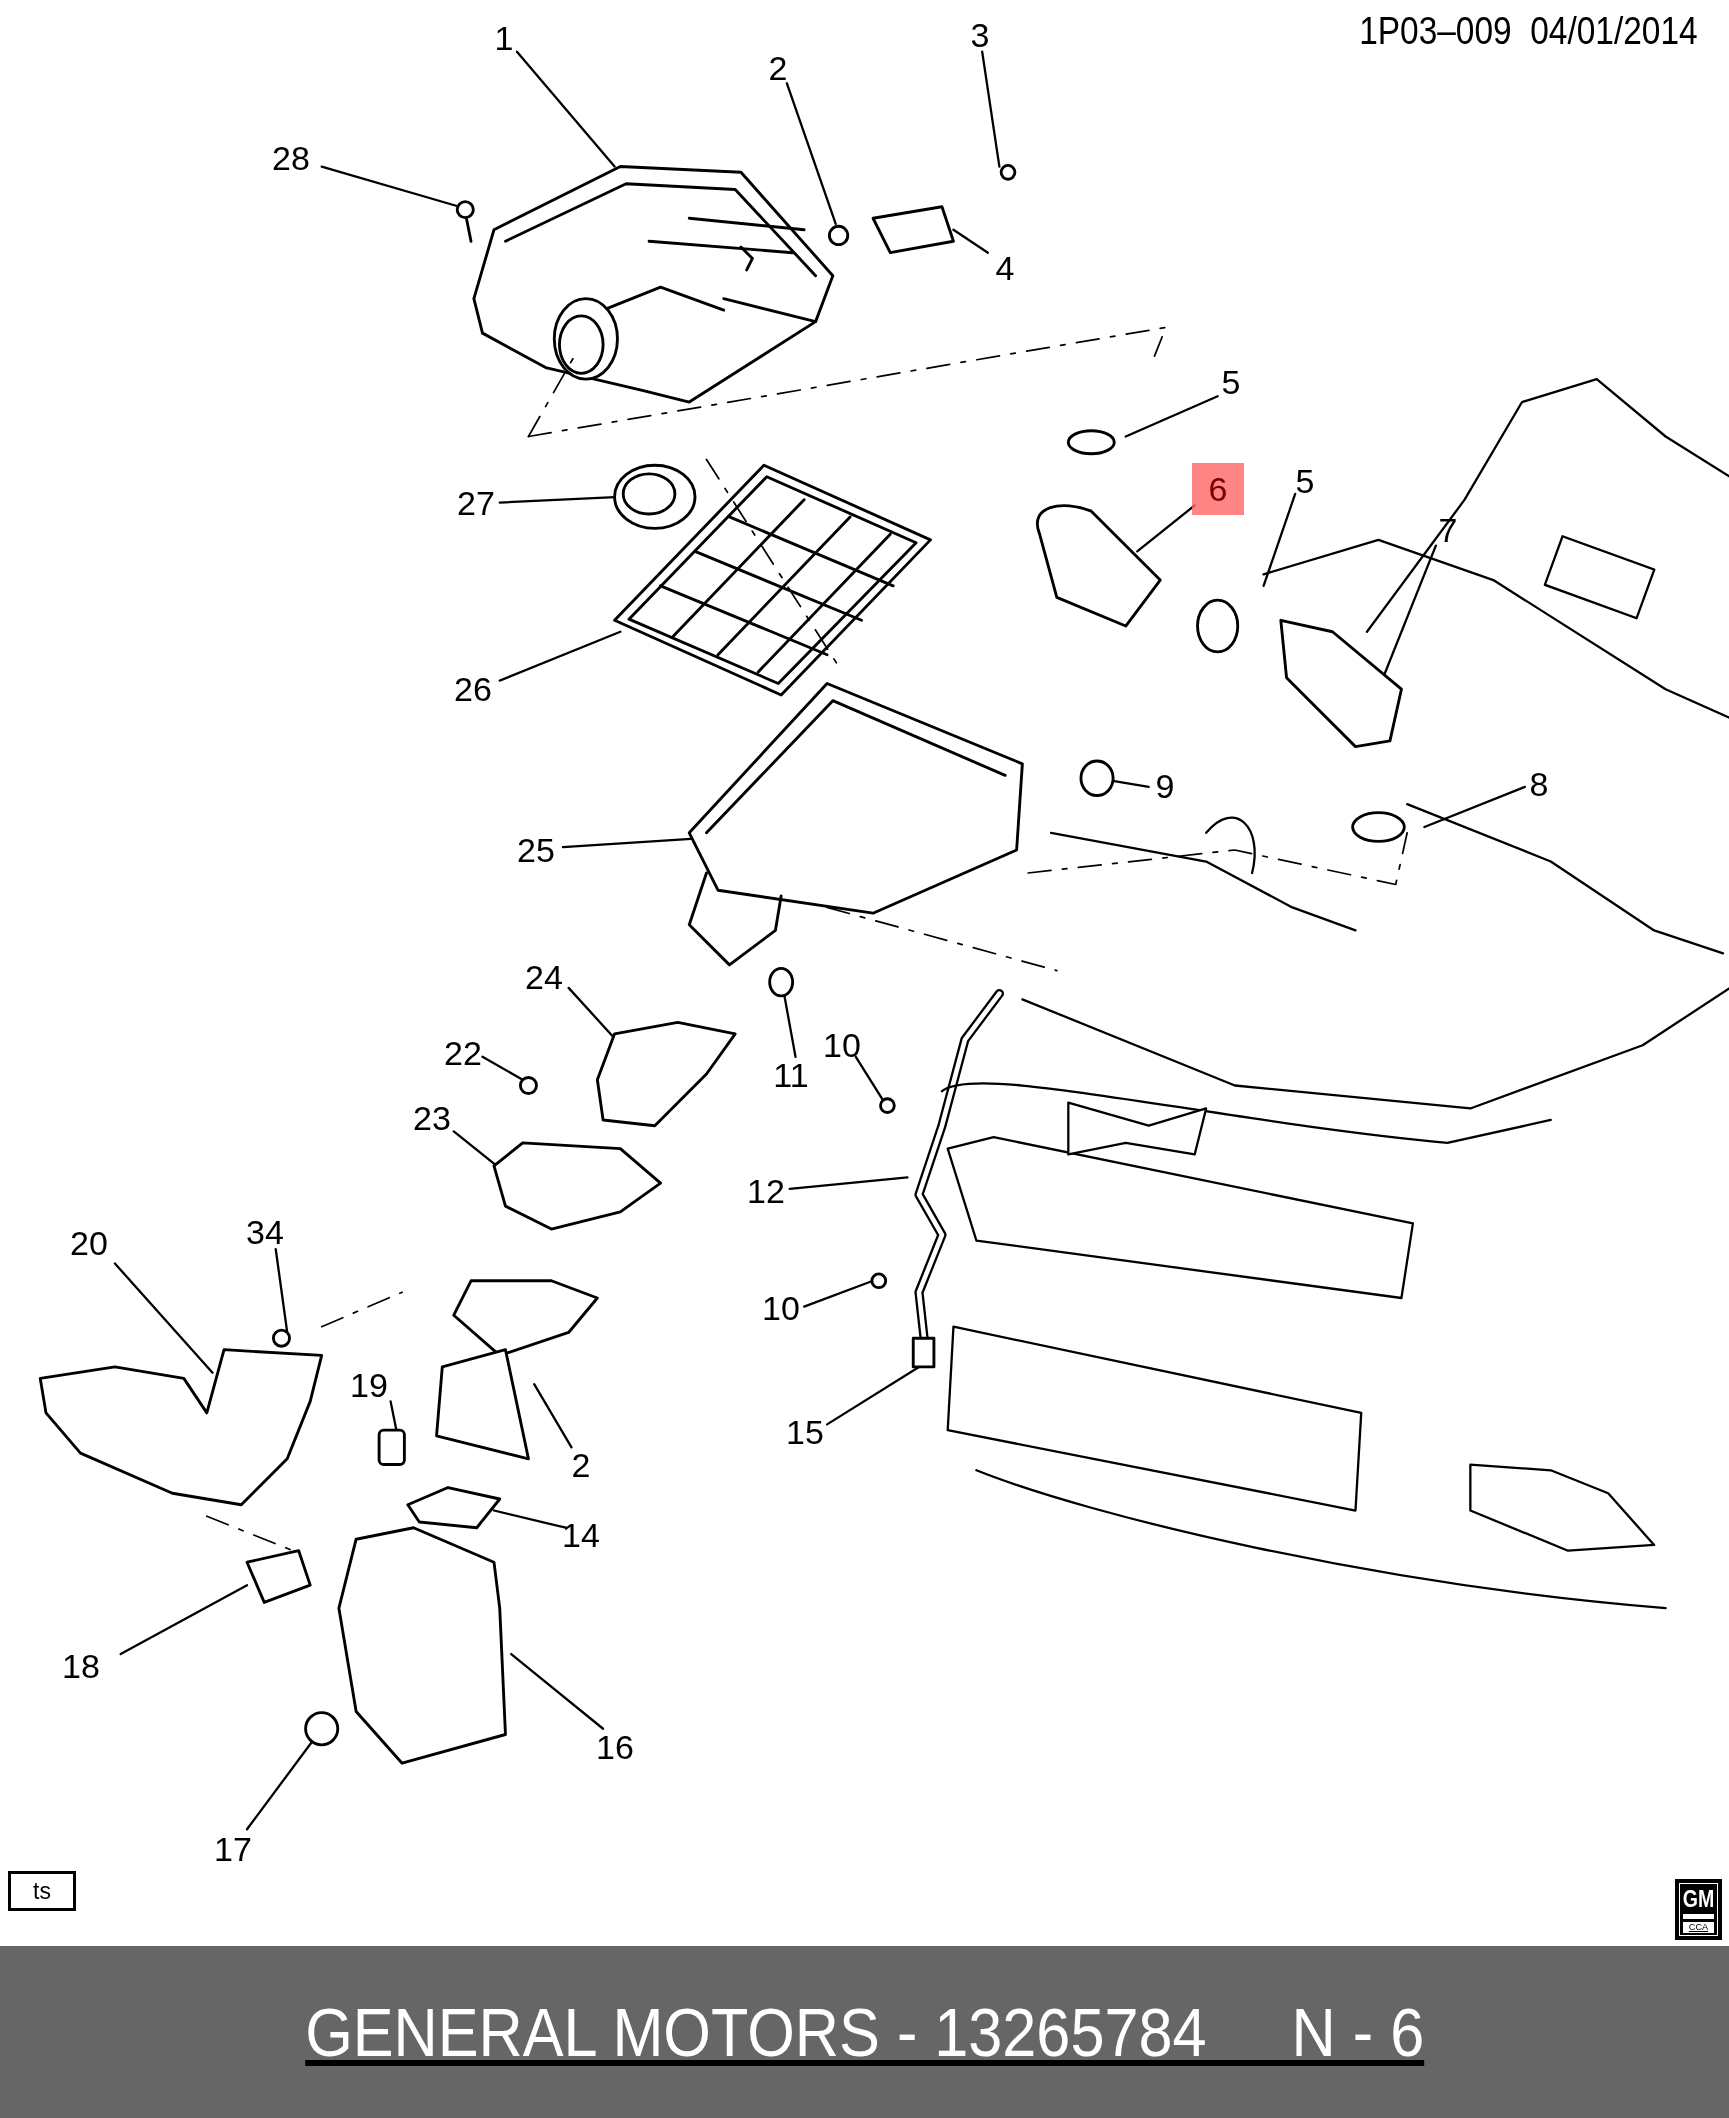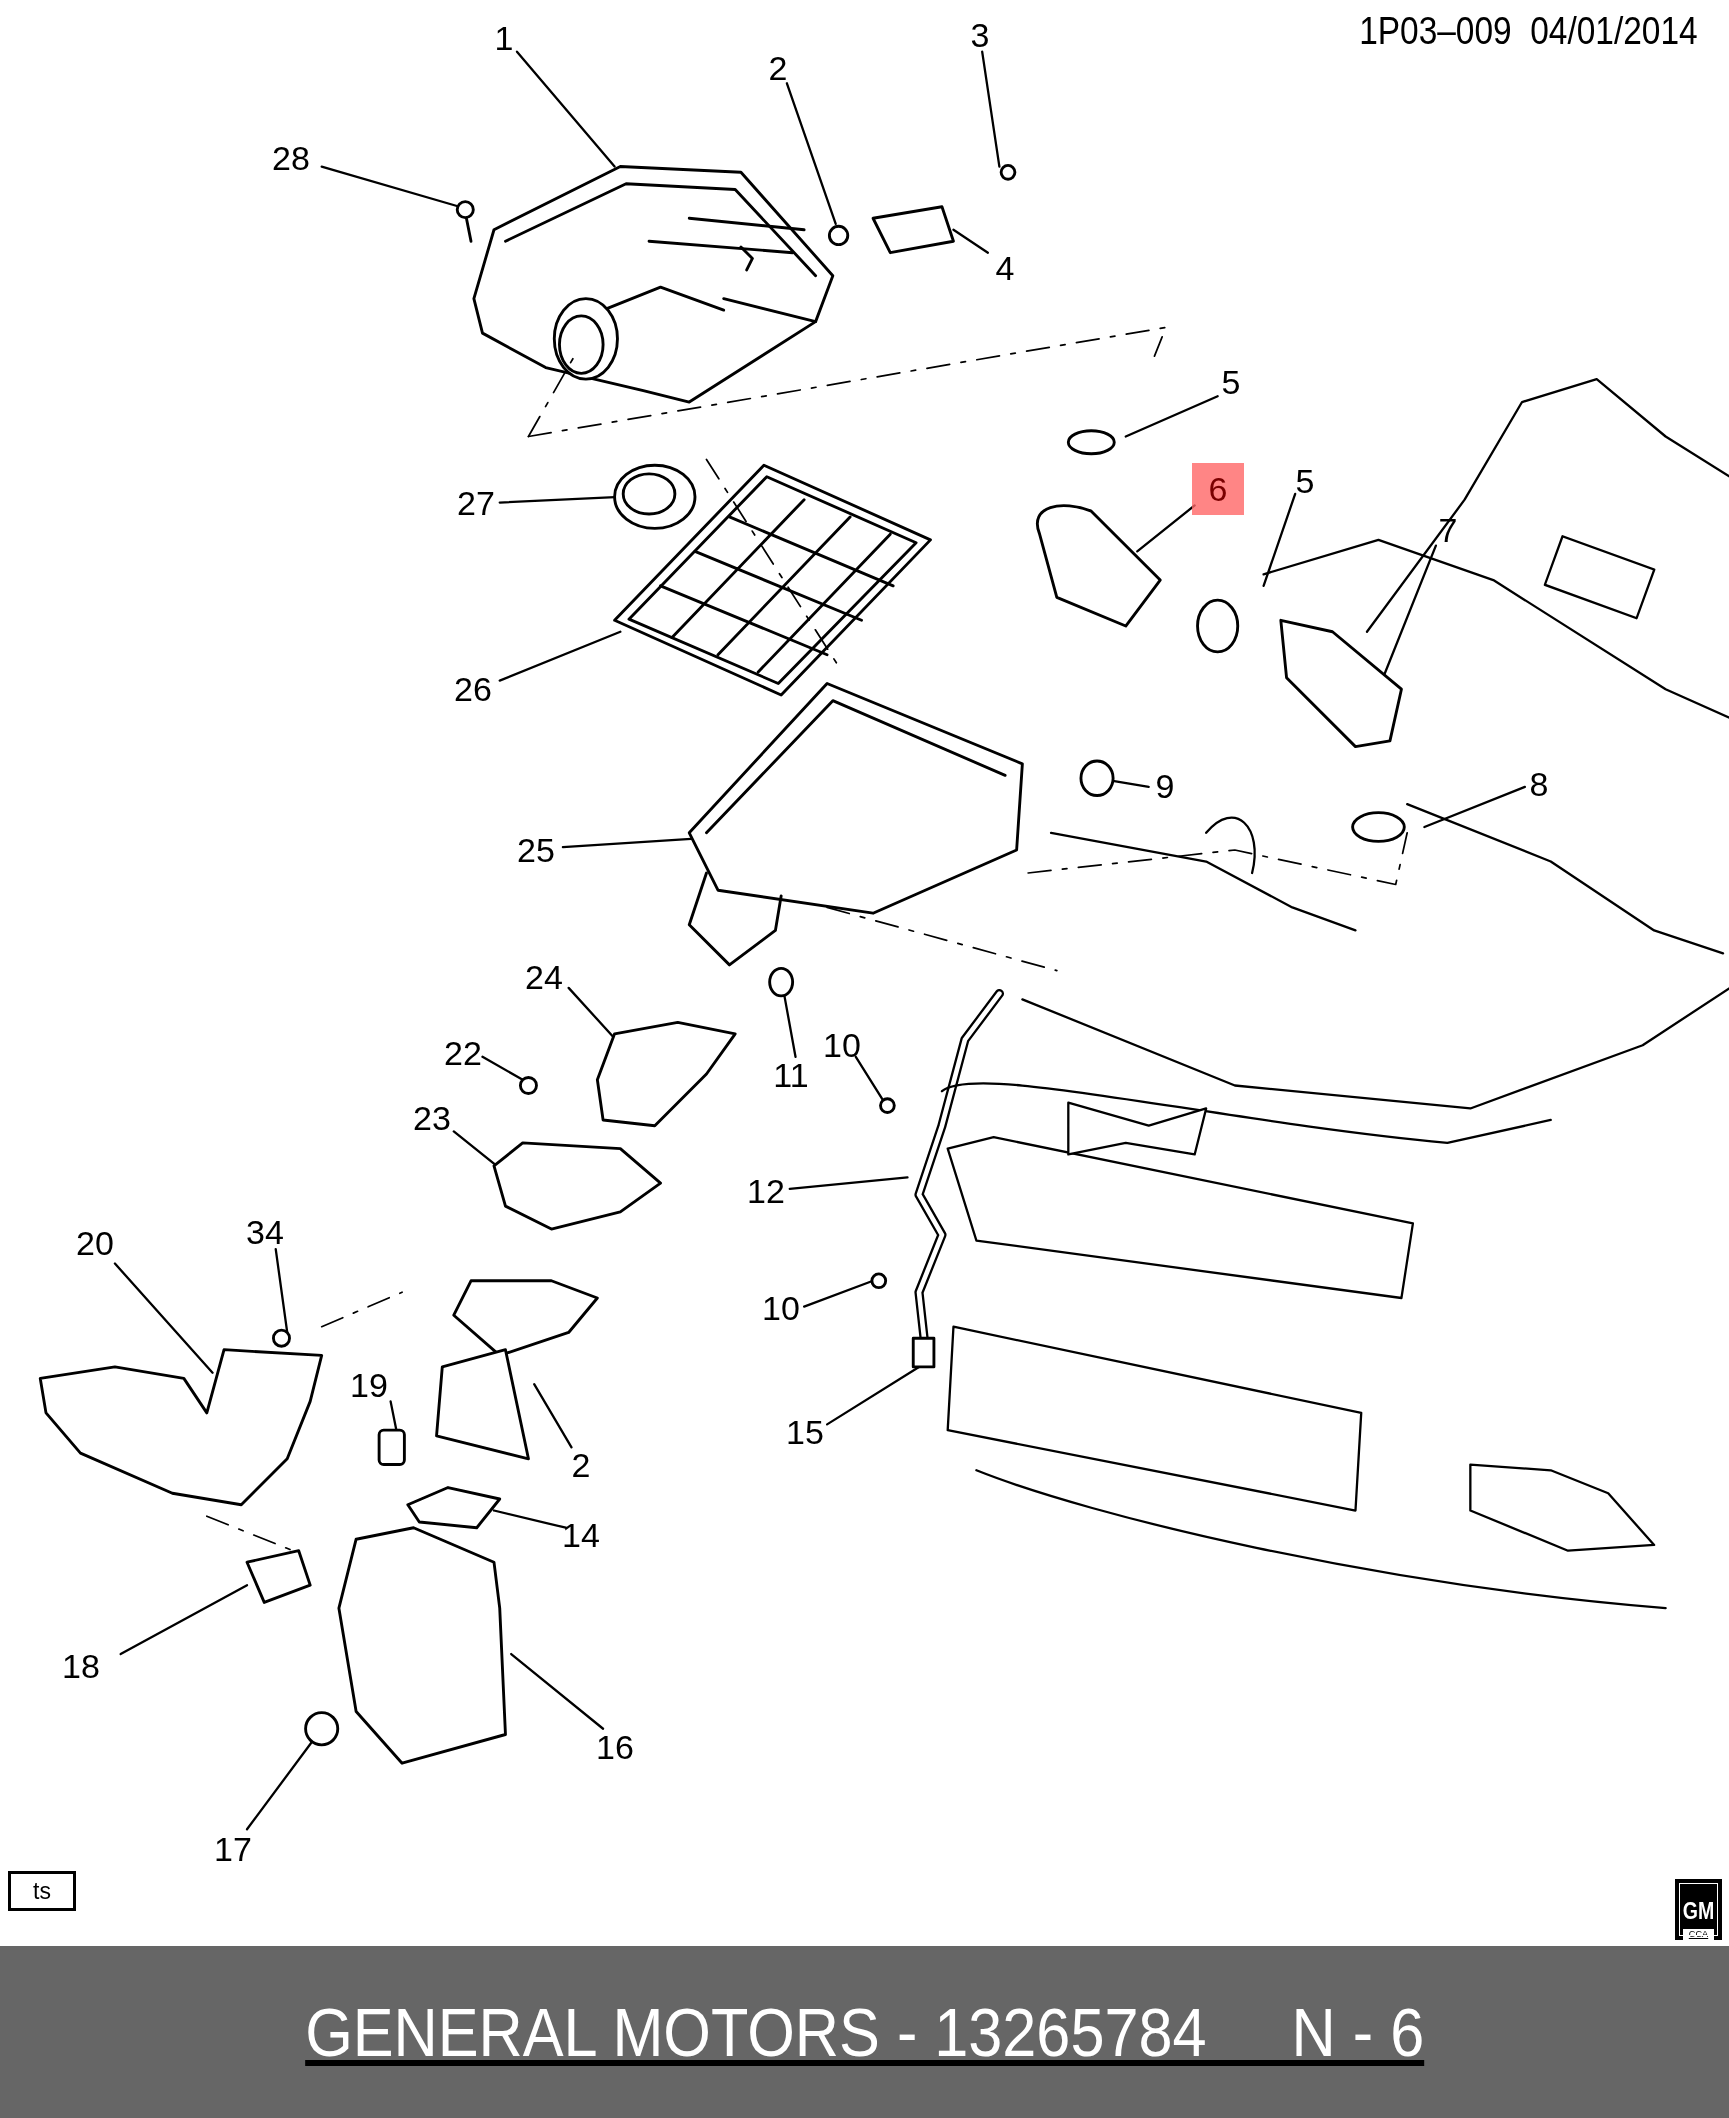--- a/index.html
+++ b/index.html
@@ -2,21 +2,21 @@
 <html style="font-size:9.2px"><head>
 <meta charset="utf-8">
 <style>
   html, body { margin:0; padding:0; background:#ffffff; }
   body { width:1730px; height:2119px; position:relative; overflow:hidden; font-family:"Liberation Sans", sans-serif; }
   #diagram { position:absolute; left:0; top:0; width:1730px; height:1947px; }
   .header-code { position:absolute; right:32px; top:10.3px; font-size:38px; color:#000; letter-spacing:0; transform:scaleX(0.88); transform-origin:right top; white-space:pre; }
   .callout { position:absolute; font-size:34px; color:#000; line-height:1; transform:translate(-50%,-50%); white-space:nowrap; }
   .callout.hl { background:rgba(255,102,102,0.8); color:#7a0000; width:52px; height:52px; display:flex; align-items:center; justify-content:center; }
   .ts-box { position:absolute; left:8px; top:1871px; width:68px; height:40px; border:3.4px solid #000; box-sizing:border-box; display:flex; align-items:center; justify-content:center; font-size:23px; }
-  .gm-logo { position:absolute; left:1675px; top:1879px; width:47px; height:61px; background:#000; box-sizing:border-box; border:1.7px solid #000; outline:1.7px solid #fff; outline-offset:-5.7px; display:flex; flex-direction:column; align-items:center; justify-content:flex-start; padding-top:20px; }
+  .gm-logo { position:absolute; left:1675px; top:1879px; width:47px; height:61px; background:#000; box-sizing:border-box; border:1.7px solid #000; outline:1.7px solid #fff; outline-offset:-5.7px; display:flex; flex-direction:column; align-items:center; justify-content:flex-start; padding-top:8px; }
   .gm-logo .gm { color:#fff; font-size:23px; font-weight:bold; line-height:1; transform:scaleX(0.85); }
   .gm-logo .bar { width:31px; height:4.6px; background:#fff; margin:3.4px 0 2.9px; }
   .gm-logo .cca { background:#fff; color:#000; font-size:9.2px; width:31px; text-align:center; line-height:11.5px;text-decoration:underline; }
   .footer { position:absolute; left:0; top:1946px; width:1730px; height:172px; background:#666666; display:flex; align-items:center; justify-content:center;text-decoration:underline; }
   .footer-text { color:#ffffff; font-size:68px; white-space:pre; transform:scaleX(0.9); }
 </style>
 </head>
 <body>
 
 <div id="diagram">
@@ -168,21 +168,21 @@
   <div class="callout" style="left:1165px;top:786px">9</div>
   <div class="callout" style="left:1539px;top:784px">8</div>
   <div class="callout" style="left:536px;top:850px">25</div>
   <div class="callout" style="left:544px;top:977px">24</div>
   <div class="callout" style="left:463px;top:1053px">22</div>
   <div class="callout" style="left:791px;top:1075px">11</div>
   <div class="callout" style="left:842px;top:1045px">10</div>
   <div class="callout" style="left:432px;top:1118px">23</div>
   <div class="callout" style="left:766px;top:1191px">12</div>
   <div class="callout" style="left:265px;top:1232px">34</div>
-  <div class="callout" style="left:95px;top:1243px">20</div>
+  <div class="callout" style="left:89px;top:1243px">20</div>
   <div class="callout" style="left:781px;top:1308px">10</div>
   <div class="callout" style="left:369px;top:1385px">19</div>
   <div class="callout" style="left:805px;top:1432px">15</div>
   <div class="callout" style="left:581px;top:1465px">2</div>
   <div class="callout" style="left:581px;top:1535px">14</div>
   <div class="callout" style="left:81px;top:1666px">18</div>
   <div class="callout" style="left:615px;top:1747px">16</div>
   <div class="callout" style="left:233px;top:1849px">17</div>
 
   <div class="ts-box">

